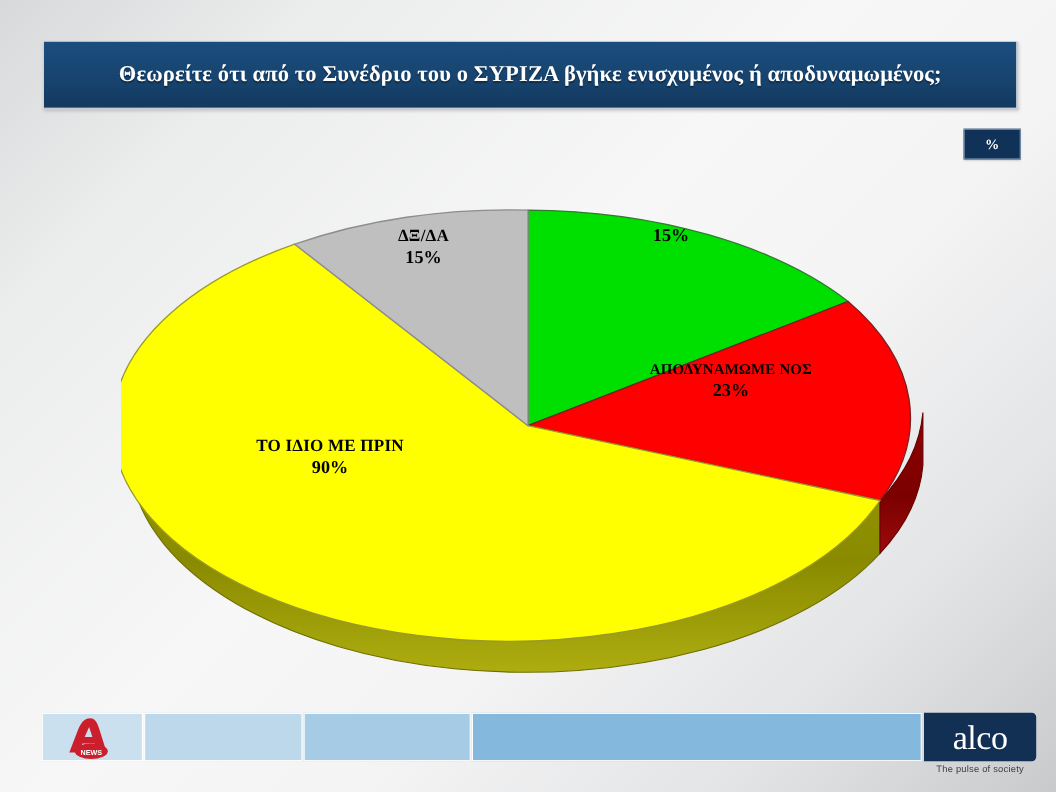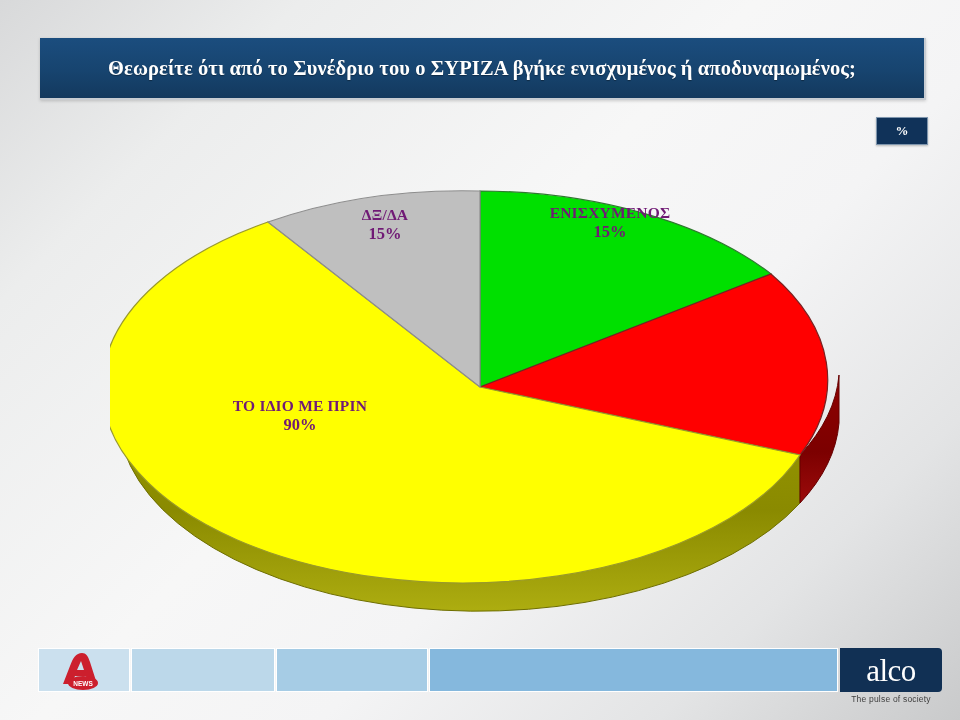--- a/index.html
+++ b/index.html
@@ -82,21 +82,21 @@
     position: absolute;
     left: 0;
     top: 0;
   }
 
   .slice-label {
     position: absolute;
     text-align: center;
     font-family: "Liberation Serif", "DejaVu Serif", serif;
     font-weight: bold;
-    color: #701a75;
+    color: #000000;
     line-height: 1.18;
     pointer-events: none;
   }
   .slice-label .lbl-name { display: block; font-size: 15.5px; letter-spacing: 0.2px; }
   .slice-label .lbl-val  { display: block; font-size: 16.5px; }
 
   #label-green { left: 395px; top: 44px;  width: 210px; }
   #label-red   { left: 462px; top: 168px; width: 185px; }
   #label-red .lbl-name { font-size: 13.5px; line-height: 1.25; }
   #label-yellow{ left: 75px;  top: 237px; width: 230px; }
@@ -206,24 +206,27 @@
 
         <path d="M 370,227 L 661,114 A 360,196 0 0 1 690,295 Z" fill="#FF0000" stroke="#7a2020" stroke-width="1.2"></path>
 
         <path d="M 370,227 L 690,295 A 360,196 0 1 1 158,62 Z" fill="#FFFF00" stroke="#9a9a2a" stroke-width="1.2"></path>
 
         <path d="M 370,227 L 158,62 A 360,196 0 0 1 370,31 Z" fill="#BFBFBF" stroke="#8d8d8d" stroke-width="1.2"></path>
       </g>
     </svg>
 
     <div class="slice-label" id="label-green">
-      <span class="lbl-name">ΕΝΙΣΧΥΜΕΝΟΣ</span>
       <span class="lbl-val">15%</span>
     </div>
 
+    <div class="slice-label" id="label-red">
+      <span class="lbl-name">ΑΠΟΔΥΝΑΜΩΜΕ ΝΟΣ</span>
+      <span class="lbl-val">23%</span>
+    </div>
 
     <div class="slice-label" id="label-yellow">
       <span class="lbl-name">ΤΟ ΙΔΙΟ ΜΕ ΠΡΙΝ</span>
       <span class="lbl-val">90%</span>
     </div>
 
     <div class="slice-label" id="label-gray">
       <span class="lbl-name">ΔΞ/ΔΑ</span>
       <span class="lbl-val">15%</span>
     </div>

